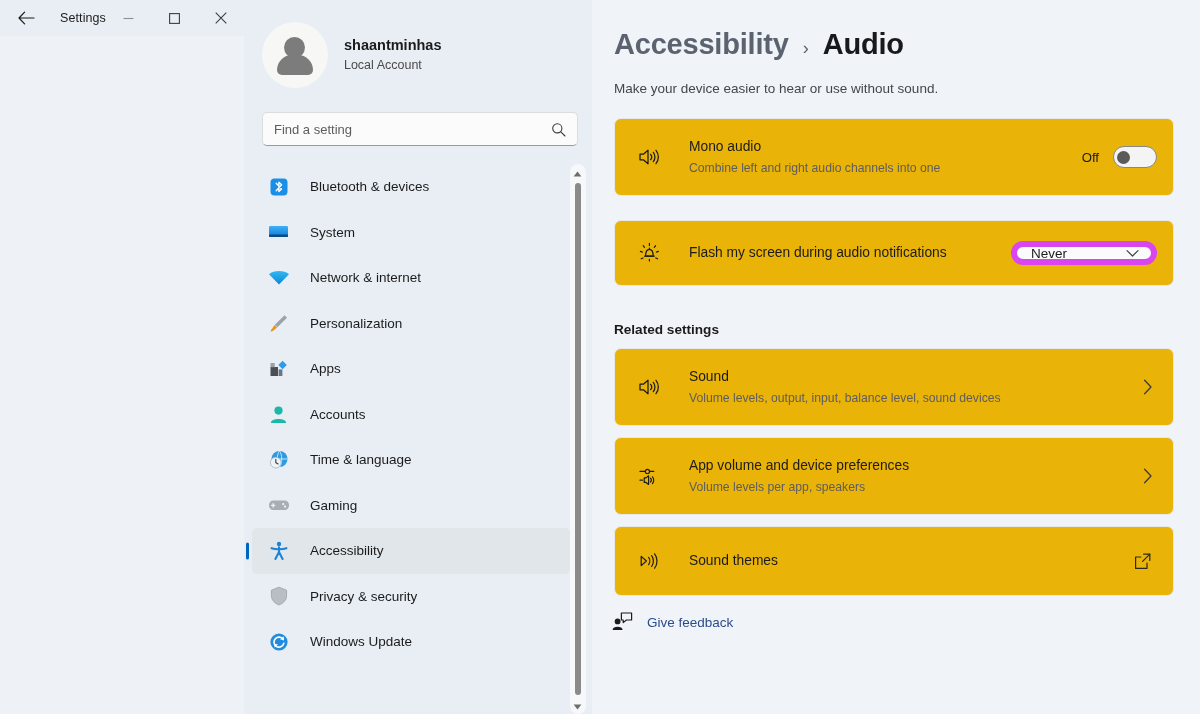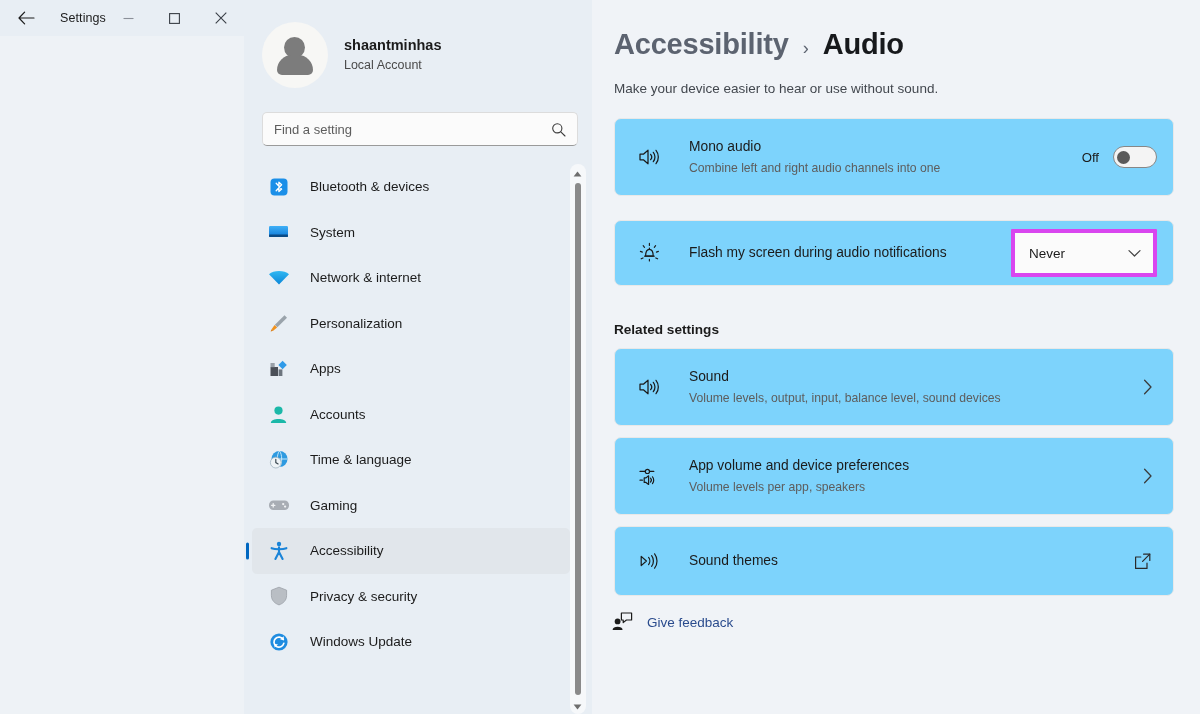--- a/index.html
+++ b/index.html
@@ -238,21 +238,21 @@
     color: #17191c;
     letter-spacing: -0.2px;
   }
   .subtitle {
     font-size: 13.5px;
     color: #42474e;
     margin-top: 20px;
   }
 
   .card {
-    background: #7dd3fc;
+    background: #eab308;
     border: 1px solid #e8e8e8;
     border-radius: 7px;
     margin-top: 12px;
     display: flex;
     align-items: center;
     padding: 0 16px 0 18px;
     position: relative;
   }
   .card.h-mono { height: 78px; margin-top: 22px; }
   .card.h-flash { height: 66px; margin-top: 24px; }
@@ -294,24 +294,24 @@
     cursor: default;
   }
   .toggle .knob {
     width: 13px; height: 13px;
     border-radius: 50%;
     background: #5a5a5a;
   }
 
   .dropdown {
     width: 146px;
-    height: 48px;
+    height: 24px;
     background: #fbfbfb;
-    border: 4px solid #d946ef;
-    border-radius: 1px;
+    border: 6px solid #d946ef;
+    border-radius: 12px;
     display: flex;
     align-items: center;
     justify-content: space-between;
     padding: 0 12px 0 14px;
     cursor: default;
   }
   .dd-value { font-size: 13.5px; color: #1b1b1b; }
 
   .section-head {
     font-size: 13.6px;

